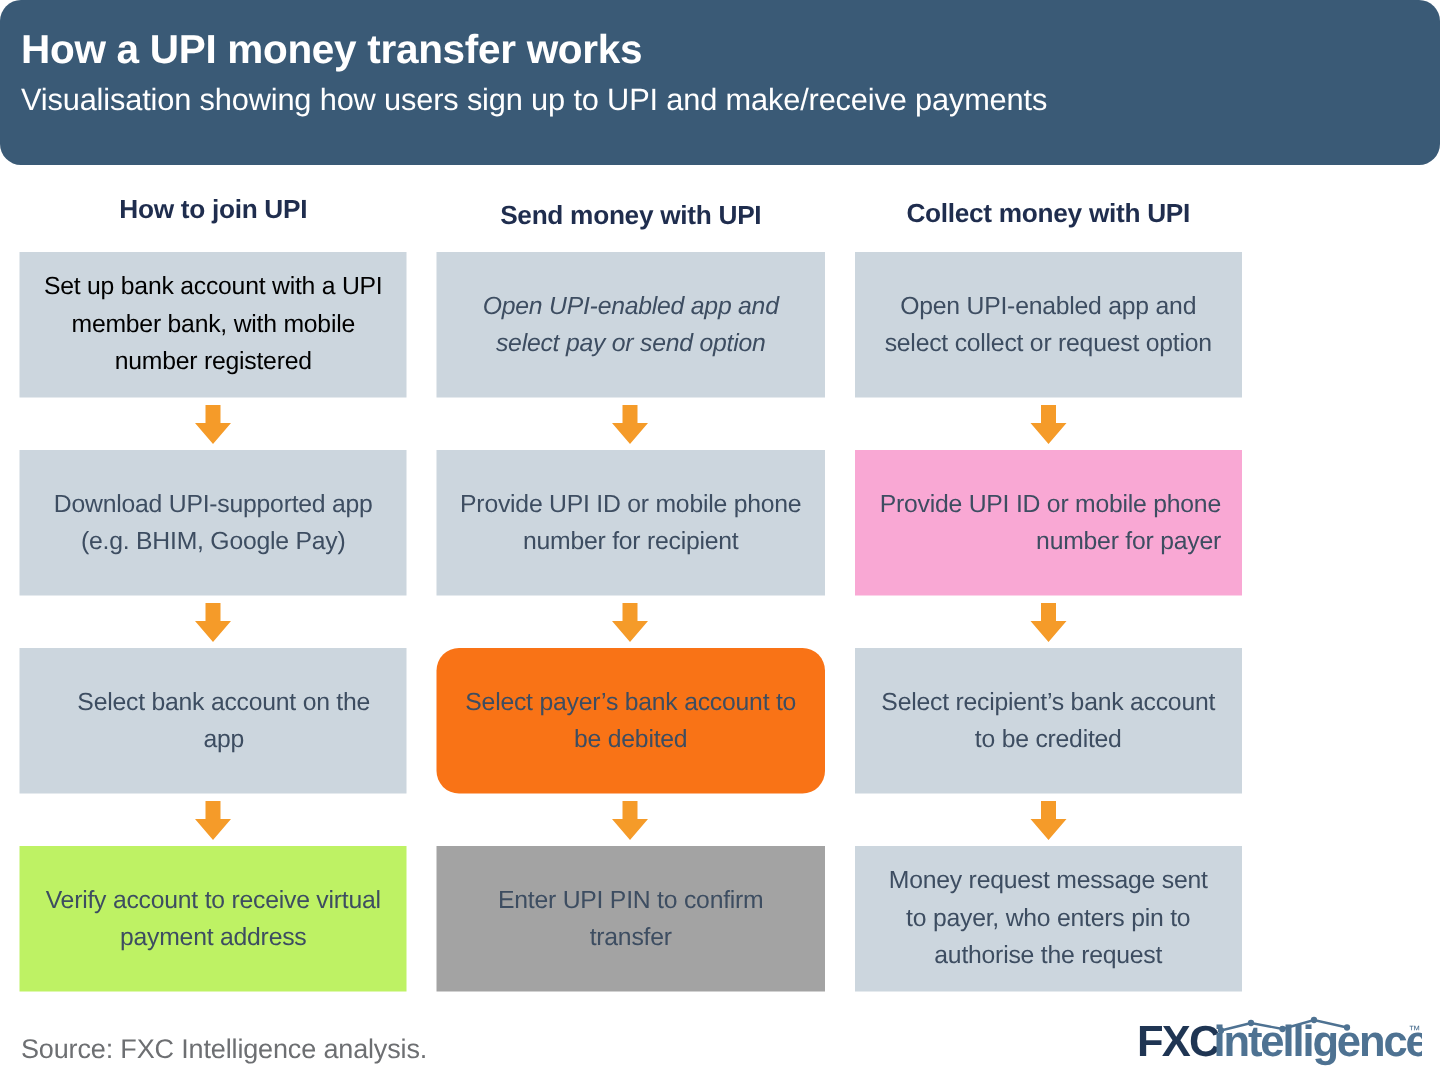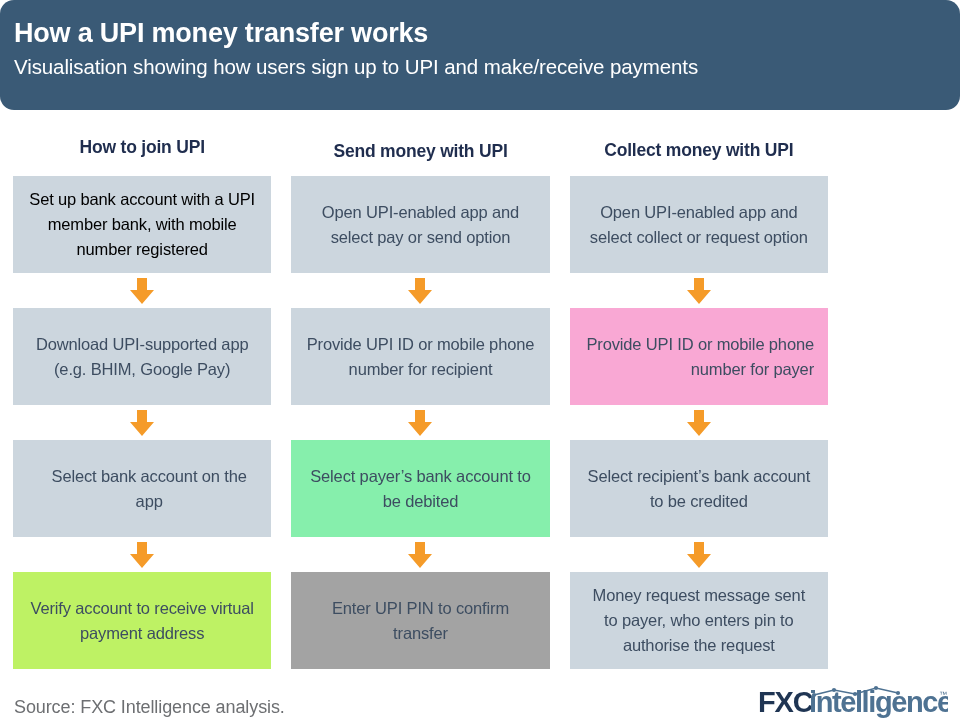--- a/index.html
+++ b/index.html
@@ -42,21 +42,20 @@
     white-space: nowrap;
     margin-top: 3px;
   }
 
   
   .body-area {
     position: relative;
     width: 841px;
     height: 555px;
     background: #ffffff;
-    margin-top: 8px;
   }
 
   .columns {
     display: flex;
     padding: 0 13px;
     gap: 20px;
   }
 
   .column {
     width: 299px;
@@ -168,35 +167,35 @@
           <polygon points="9,1 19,1 19,13 26,13 14,27 2,13 9,13" fill="#f59b29"></polygon>
         </svg>
       </div>
 
       <div class="step-box" style="height: 97px; background: #bef264; color: rgb(61, 77, 97);">Verify account to receive virtual payment address</div>
     </div>
 
     <div class="column col-2">
       <div class="col-header" style="color: rgb(31, 45, 78);">Send money with UPI</div>
 
-      <div class="step-box" style="height: 97px; background: rgb(204, 214, 222); color: rgb(61, 77, 97);">Open UPI-enabled app and select pay or send option</div>
+      <div class="step-box" style="height: 97px; background: rgb(204, 214, 222); color: rgb(61, 77, 97); font-style: italic;">Open UPI-enabled app and select pay or send option</div>
       <div class="arrow-cell">
         <svg class="arrow" viewBox="0 0 28 28">
           <polygon points="9,1 19,1 19,13 26,13 14,27 2,13 9,13" fill="#f59b29"></polygon>
         </svg>
       </div>
 
       <div class="step-box" style="height: 97px; background: rgb(204, 214, 222); color: rgb(61, 77, 97);">Provide UPI ID or mobile phone number for recipient</div>
       <div class="arrow-cell">
         <svg class="arrow" viewBox="0 0 28 28">
           <polygon points="9,1 19,1 19,13 26,13 14,27 2,13 9,13" fill="#f59b29"></polygon>
         </svg>
       </div>
 
-      <div class="step-box" style="height: 97px; background: #86efac; color: rgb(61, 77, 97);">Select payer’s bank account to be debited</div>
+      <div class="step-box" style="height: 97px; background: #f97316; color: rgb(61, 77, 97); border-radius: 15px;">Select payer’s bank account to be debited</div>
       <div class="arrow-cell">
         <svg class="arrow" viewBox="0 0 28 28">
           <polygon points="9,1 19,1 19,13 26,13 14,27 2,13 9,13" fill="#f59b29"></polygon>
         </svg>
       </div>
 
       <div class="step-box" style="height: 97px; background: #a3a3a3; color: rgb(61, 77, 97);">Enter UPI PIN to confirm transfer</div>
     </div>
 
     <div class="column col-3">

